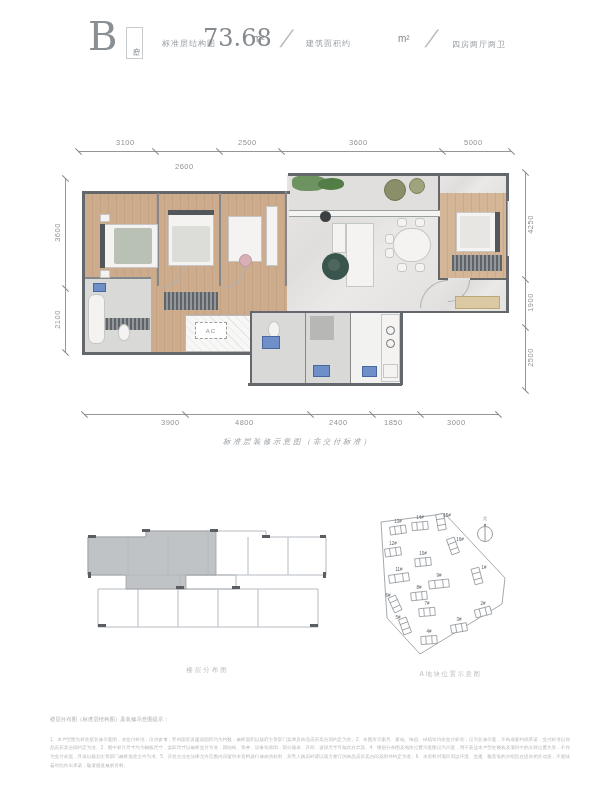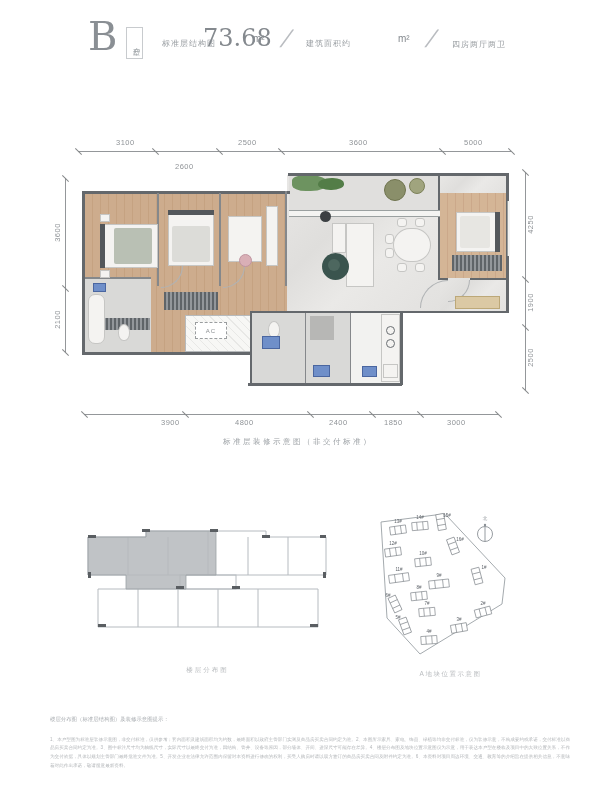--- a/index.html
+++ b/index.html
@@ -204,21 +204,21 @@
   <div class="abs furn" style="left:10px;top:128px;width:17px;height:50px;border-radius:7px;"></div>
   <div class="abs furn" style="left:40px;top:158px;width:12px;height:17px;border-radius:50% 50% 45% 45%;"></div>
   <div class="abs bluebox" style="left:15px;top:117px;width:13px;height:9px;"></div>
   <div class="abs furn" style="left:190px;top:155px;width:12px;height:17px;border-radius:50% 50% 45% 45%;"></div>
   <div class="abs bluebox" style="left:184px;top:170px;width:18px;height:13px;"></div>
   <div class="abs bluebox" style="left:235px;top:199px;width:17px;height:12px;"></div>
   <div class="abs bluebox" style="left:284px;top:200px;width:15px;height:11px;"></div>
   <div class="abs" style="left:232px;top:150px;width:24px;height:24px;background:#9b9b99;opacity:.55;"></div>
 </div>
 
-<div class="abs caption" style="left:0;top:437px;width:596px;text-align:center;">标准层装修示意图（非交付标准）</div>
+<div class="abs caption" style="left:0;top:437px;width:596px;text-align:center;font-style:italic;">标准层装修示意图（非交付标准）</div>
 
 <div class="abs" style="left:80px;top:523px;width:255px;height:125px;">
   <svg width="255" height="125" viewBox="0 0 255 125">
     <g stroke="#b6bbc0" stroke-width="1" fill="none">
       <path d="M8,14 H66 V8 H186 V14 H246 V52 H8 Z"></path>
       <path d="M18,66 H238 V104 H18 Z"></path>
       <rect x="100" y="52" width="56" height="14"></rect>
       <line x1="48" y1="14" x2="48" y2="52"></line>
         <line x1="88" y1="14" x2="88" y2="52"></line>
       <line x1="128" y1="8" x2="128" y2="52"></line>

